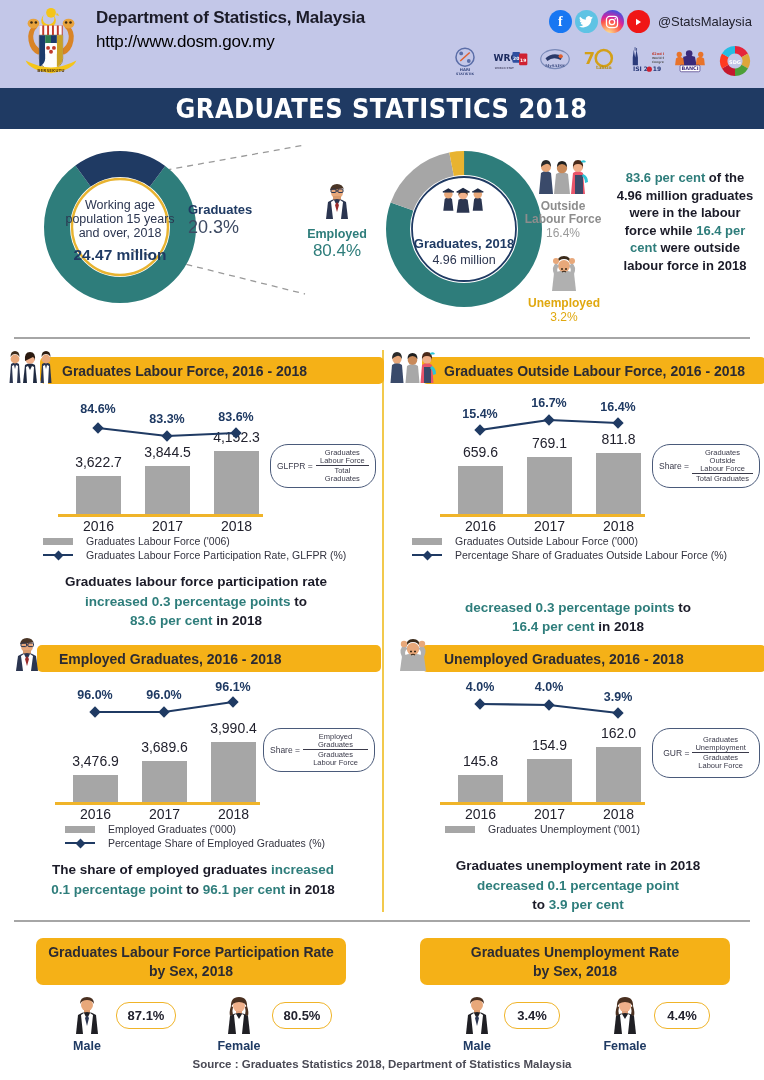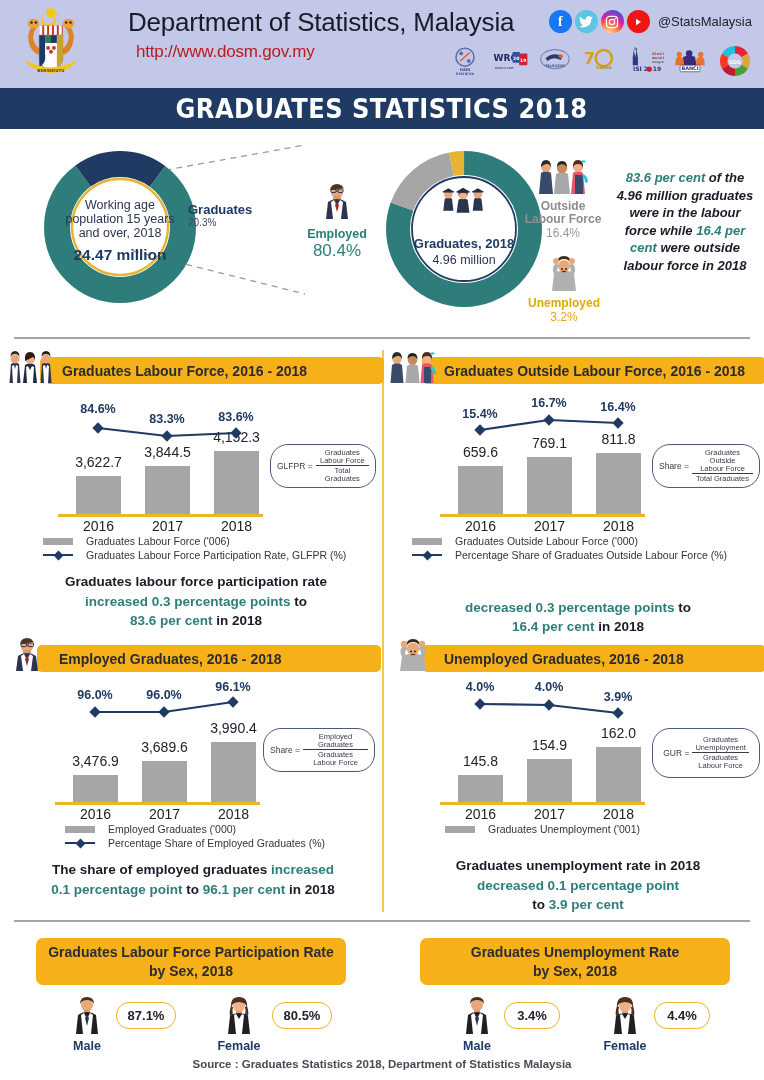--- a/index.html
+++ b/index.html
@@ -12,24 +12,24 @@
   }
 
   
   .header {
     height: 88px; background: #c3c7e8;
     display: flex; align-items: flex-start; position: relative;
   }
   .crest { width: 78px; height: 78px; margin: 4px 6px 0 12px; flex: 0 0 78px; }
   .hdr-text { padding-top: 8px; }
   .hdr-title {
-    font-size: 26px; font-weight: normal; color: #1b1b28;
-    letter-spacing: -0.2px; line-height: 1.15; margin-left: 32px;
-  }
-  .hdr-url { font-size: 17px; color: #b91c1c; margin-top: 4px; letter-spacing: -0.2px; margin-left: 40px; }
+    font-size: 17px; font-weight: bold; color: #1b1b28;
+    letter-spacing: -0.2px; line-height: 1.15;
+  }
+  .hdr-url { font-size: 17px; color: #000000; margin-top: 4px; letter-spacing: -0.2px; }
   .social {
     position: absolute; right: 12px; top: 10px;
     display: flex; align-items: center; gap: 3px;
   }
   .sico { width: 23px; height: 23px; border-radius: 50%;
           display: flex; align-items: center; justify-content: center;
           color: #fff; font-size: 14px; font-weight: bold; }
   .sico.fb { background: #1877f2; font-family: "Liberation Serif", serif; }
   .sico.tw { background: #5fc3e4; }
   .sico.ig { background: radial-gradient(circle at 30% 107%, #fdf497 0%, #fd5949 45%, #d6249f 60%, #285AEB 90%); }
@@ -55,38 +55,38 @@
   }
 
   
   .topsec { position: relative; height: 197px; }
   .donut1 { position: absolute; left: 40px; top: 18px; }
   .donut2 { position: absolute; left: 381px; top: 17px; }
   .lbl-graduates {
     position: absolute; left: 188px; top: 73px; text-align: left;
   }
   .lbl-graduates .t1 { font-size: 13px; font-weight: bold; color: #1f3a63; }
-  .lbl-graduates .t2 { font-size: 10px; color: #3d4a63; }
+  .lbl-graduates .t2 { font-size: 18px; color: #3d4a63; }
 
   .emp-block { position: absolute; left: 300px; top: 52px; text-align: center; width: 74px; }
   .emp-block .nm { font-size: 12.5px; font-weight: bold; color: #2e7d7b; margin-top: 2px; }
   .emp-block .vl { font-size: 17px; color: #2e7d7b; }
 
   .olf-block { position: absolute; left: 520px; top: 28px; text-align: center; width: 86px; }
   .olf-block .nm { font-size: 12px; font-weight: bold; color: #8d8d8d; line-height: 1.1; margin-top: 1px; }
   .olf-block .vl { font-size: 12px; color: #9a9a9a; }
 
   .unemp-block { position: absolute; left: 522px; top: 124px; text-align: center; width: 84px; }
   .unemp-block .nm { font-size: 12px; font-weight: bold; color: #e0a80f; margin-top: 1px; }
   .unemp-block .vl { font-size: 12px; color: #e0a80f; }
 
   .summary {
     position: absolute; left: 612px; top: 40px; width: 146px;
     text-align: center; font-size: 13px; font-weight: bold;
-    color: #1b1b28; line-height: 1.35; font-style: italic;
+    color: #1b1b28; line-height: 1.35;
   }
   .summary .teal { color: #2e7d7b; }
 
   
   .hdiv { position: absolute; left: 14px; width: 736px; height: 2px; background: #a6a6a6; }
   .vdiv { position: absolute; left: 382px; width: 2px; background: #f2c94c; }
 
   
   .panel { position: absolute; width: 376px; }
   .p-head { display: flex; align-items: flex-end; height: 34px; position: relative; }

